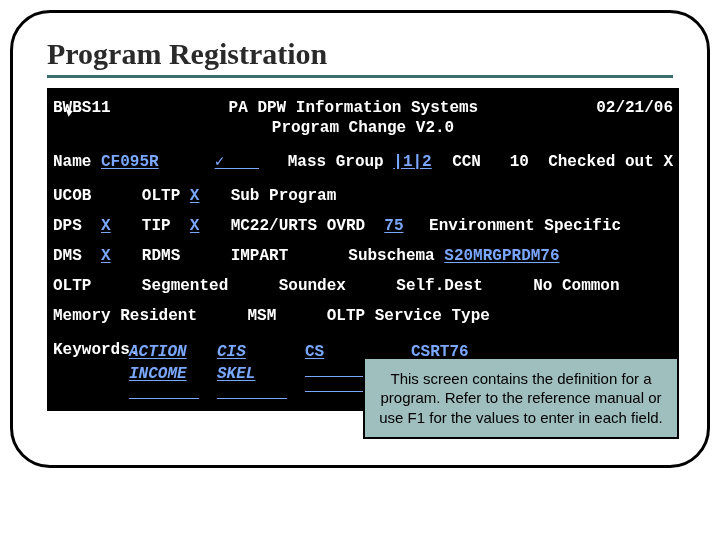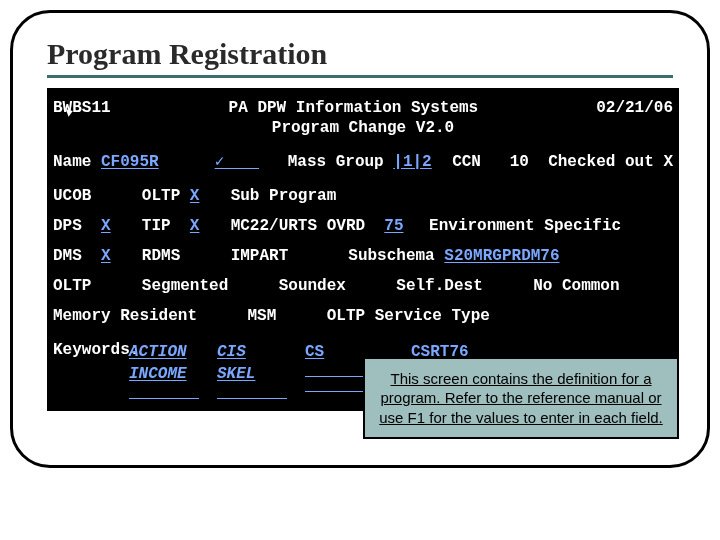--- a/index.html
+++ b/index.html
@@ -60,21 +60,20 @@
     position: absolute;
     right: 28px; bottom: 26px;
     width: 316px;
     background: #9fbebe;
     border: 2px solid #000;
     padding: 10px 12px;
     font-size: 15px;
     line-height: 1.3;
     color: #000;
     text-align: center;
-    text-decoration: underline;
   }
 </style>
 </head>
 <body>
 
 <div class="slide">
   <div class="heading">Program Registration</div>
   <hr class="rule">
 
   <div class="term">

